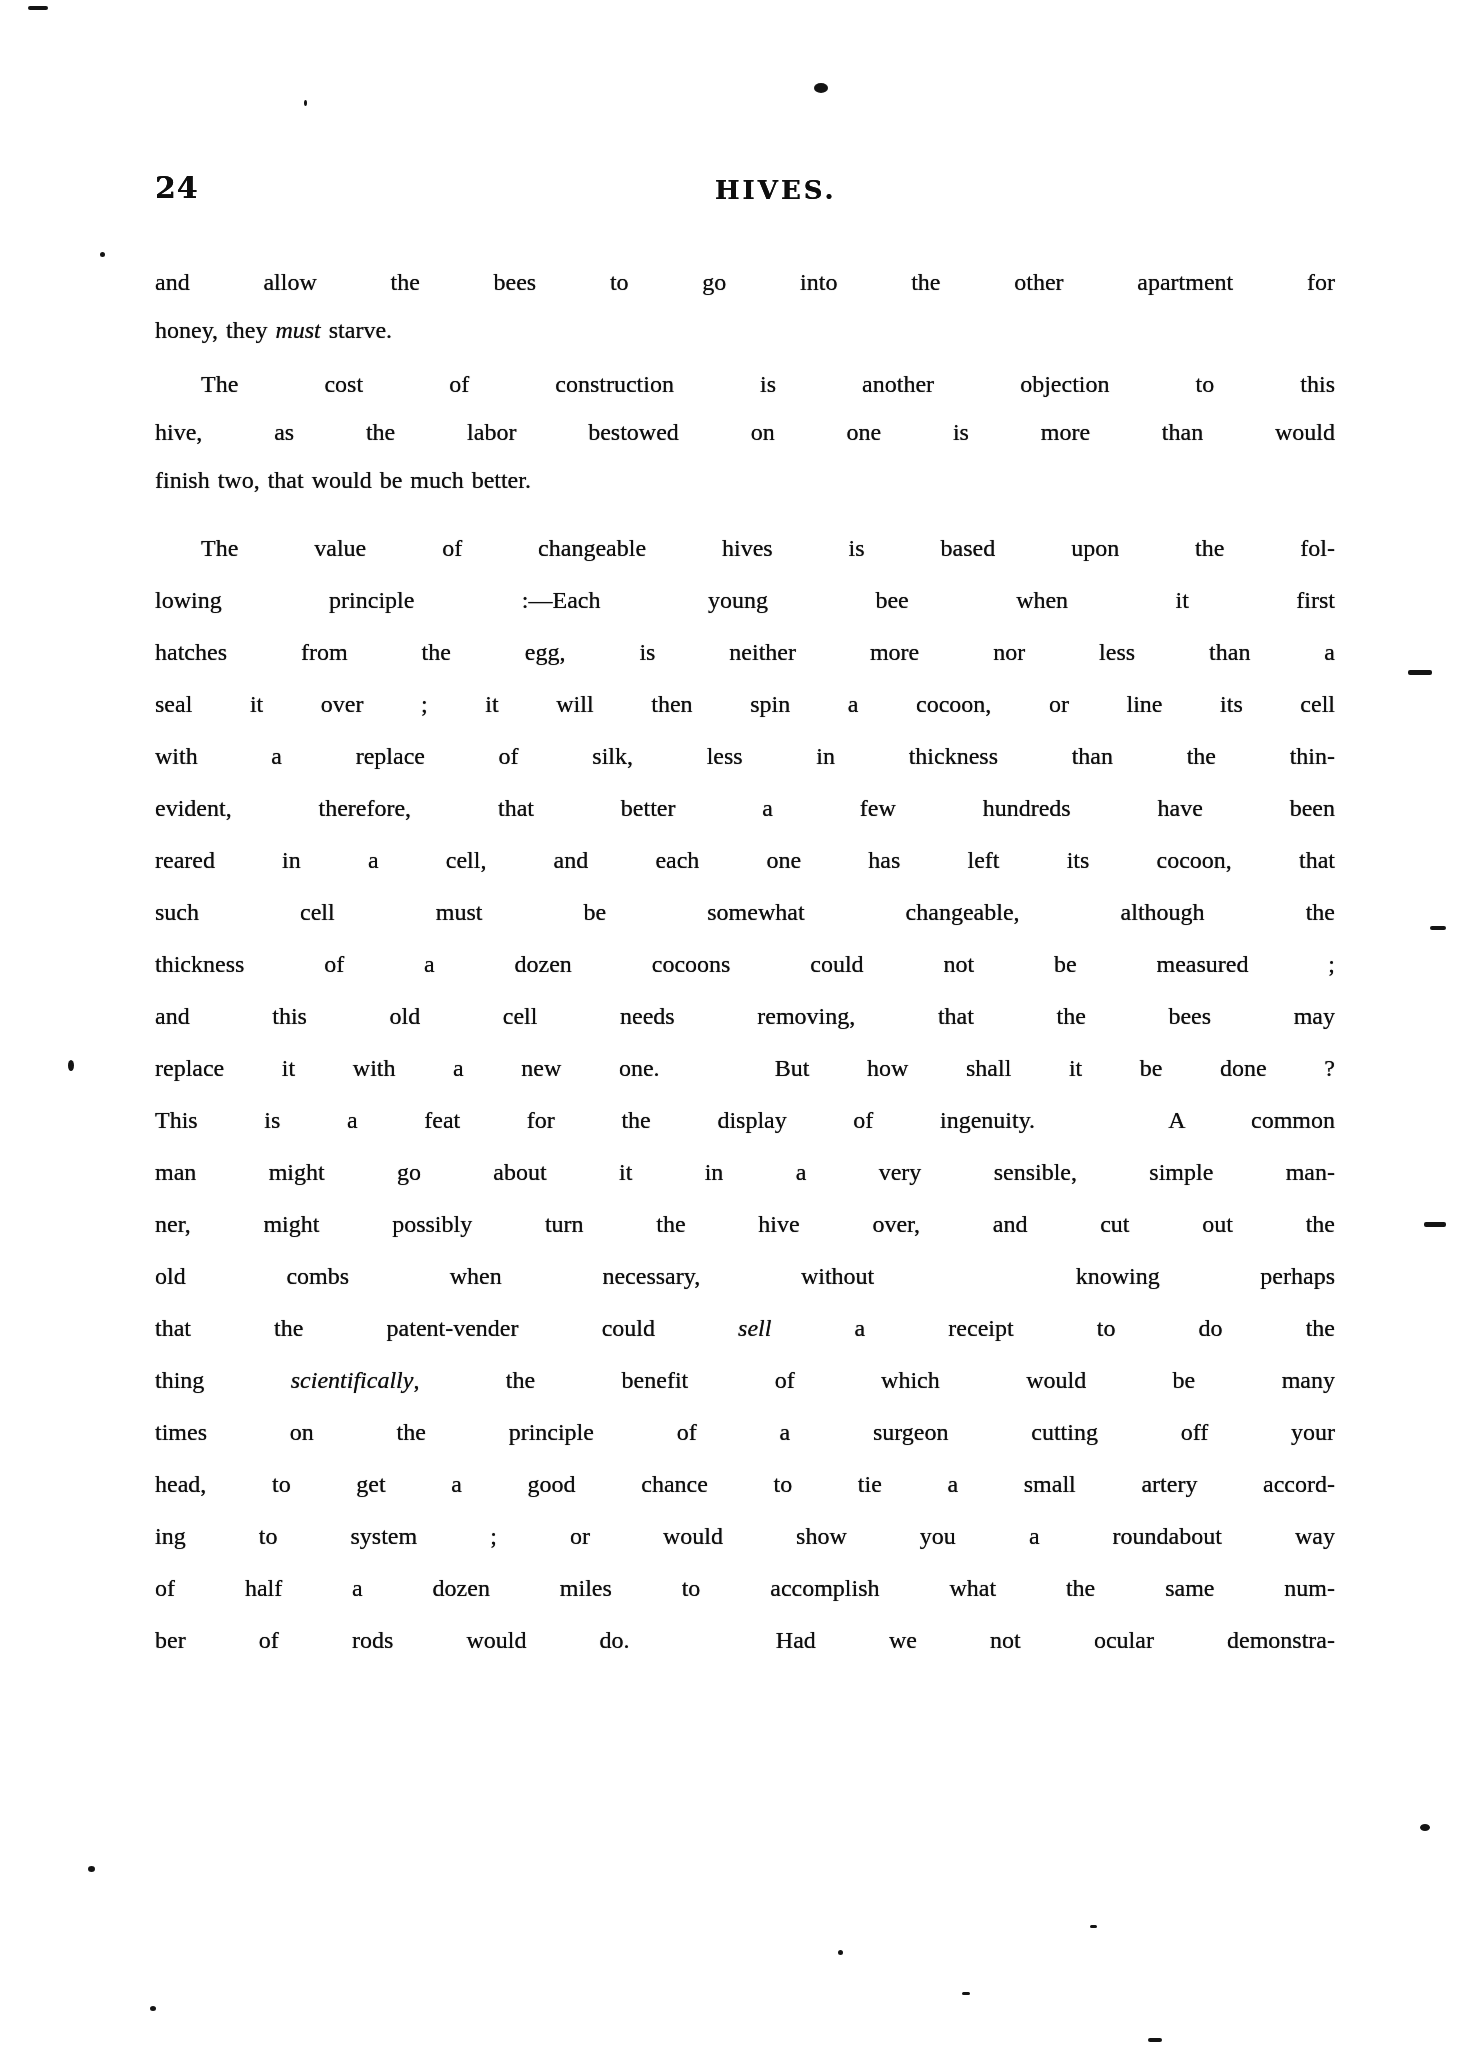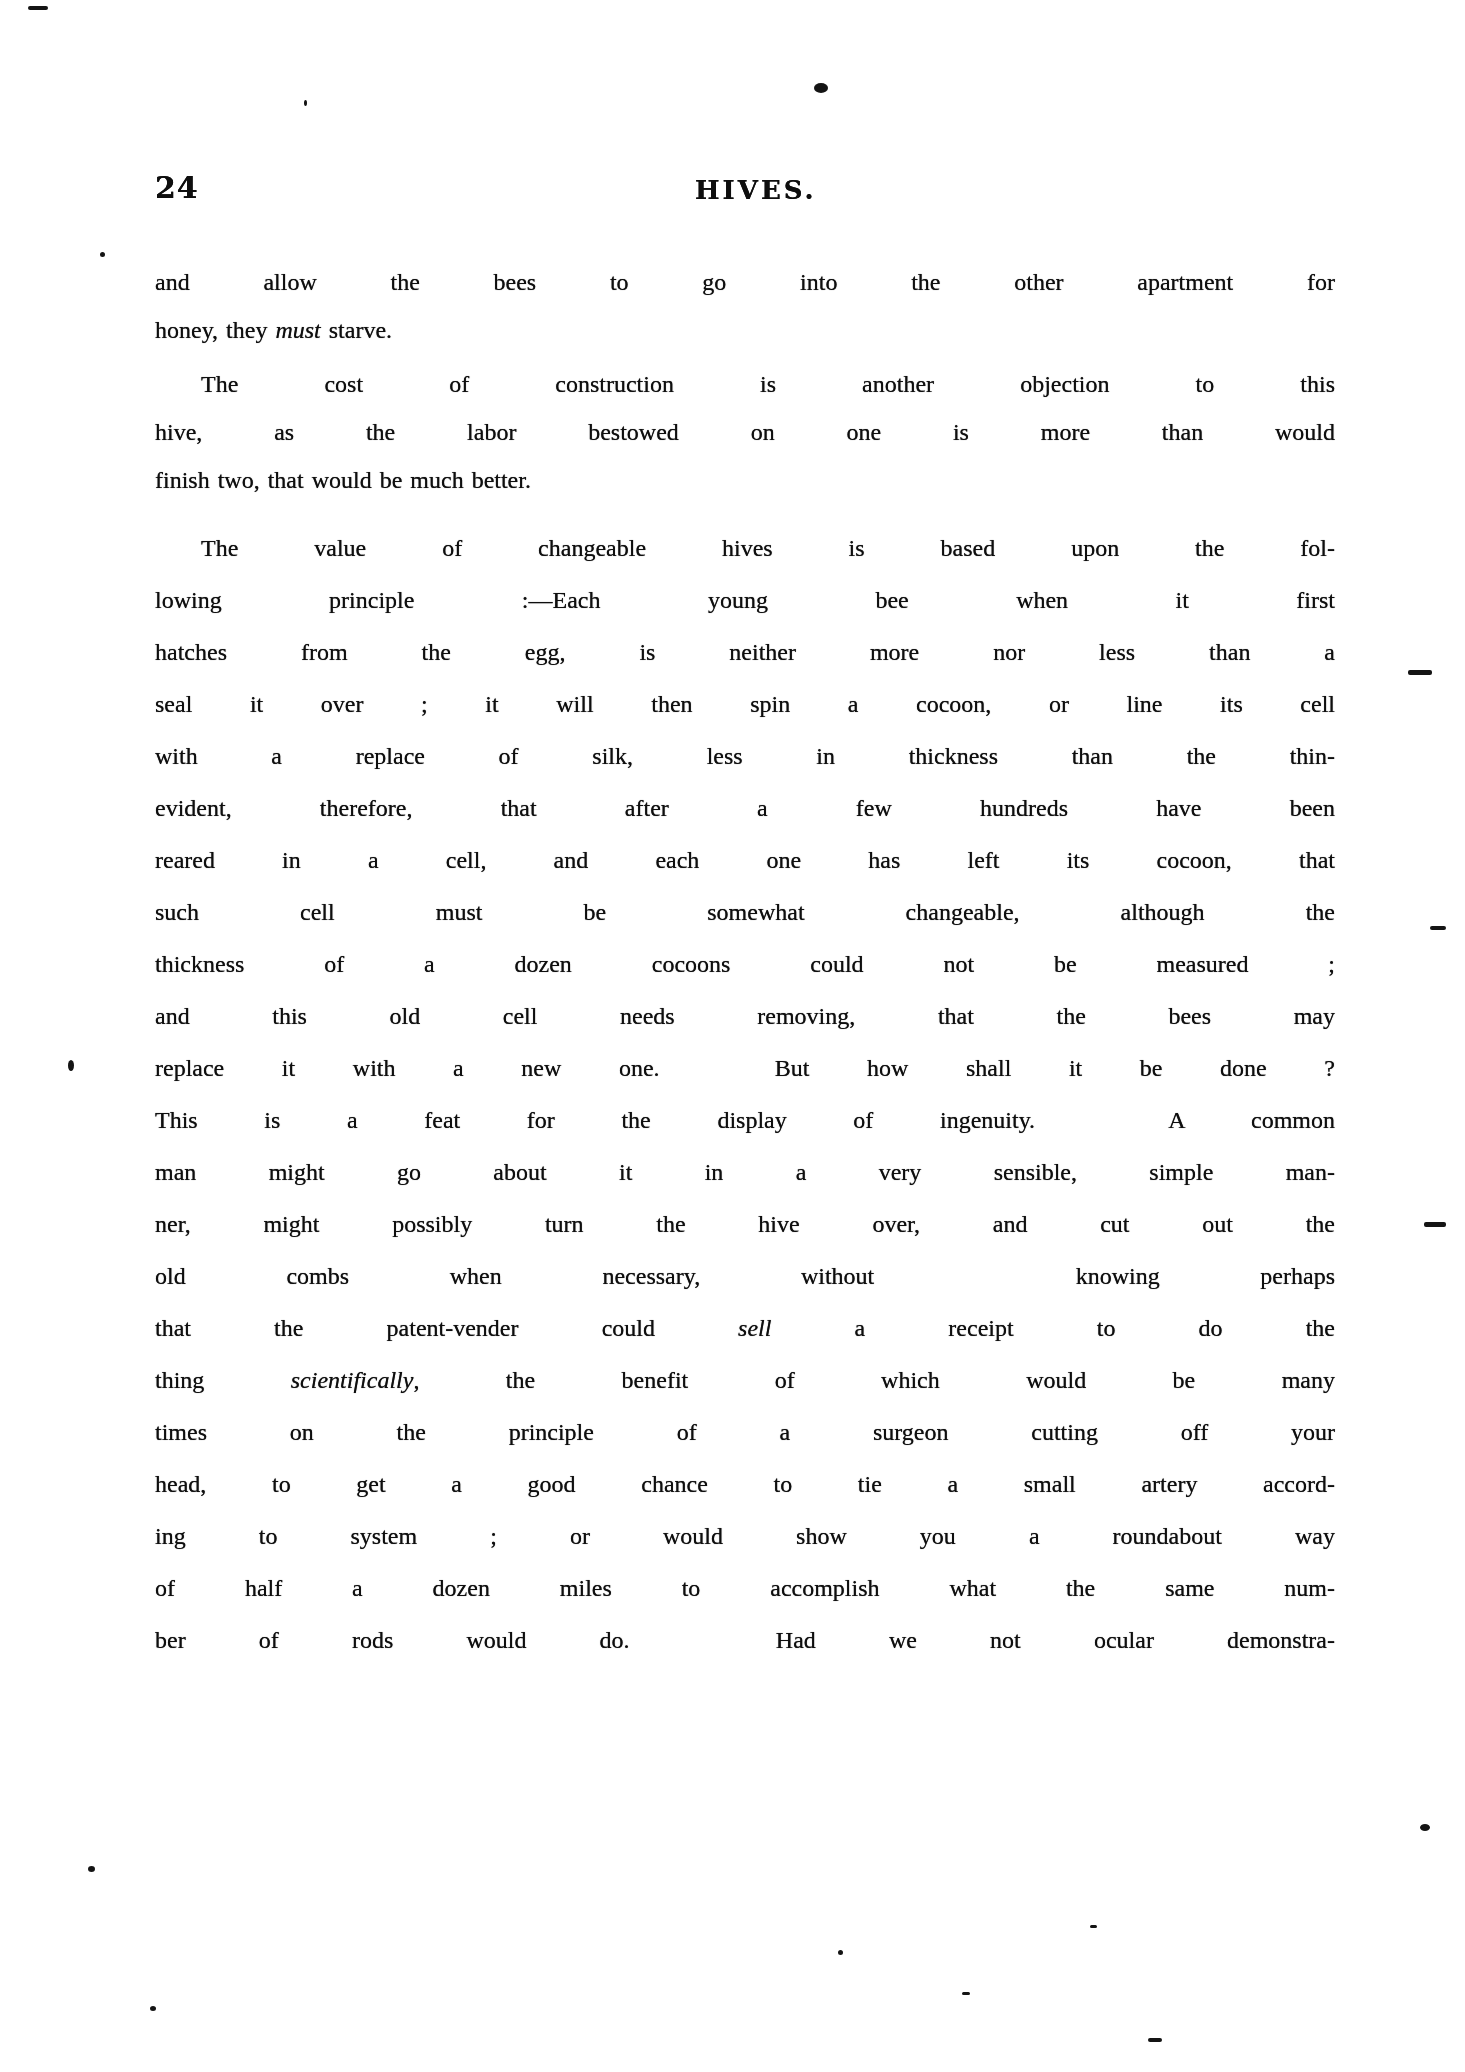--- a/index.html
+++ b/index.html
@@ -26,21 +26,21 @@
     height: 36px;
     line-height: 36px;
   }
   .page-number {
     position: absolute; left: 0; top: 0;
     font-size: 30px; font-weight: bold;
     letter-spacing: 1px;
     text-shadow: 0 0 0.6px #0e0e0e;
   }
   .running-title {
-    position: absolute; left: 540px; top: 2px;
+    position: absolute; left: 560px; top: 2px;
     font-size: 26px; font-weight: bold;
     letter-spacing: 3px;
     text-shadow: 0 0 0.6px #0e0e0e;
   }
   .paragraph { margin: 0; }
   .text-line {
     font-size: 24px;
     line-height: 48px;
     white-space: nowrap;
     word-spacing: 2px;
@@ -96,21 +96,21 @@
       </div>
 
 
     <div class="section-group section">
         <div class="paragraph paragraph-1">
           <div class="text-line justify indent"><span class="seg">The value of changeable hives is based upon the fol-</span></div>
           <div class="text-line justify"><span class="seg">lowing principle :—Each young bee when it first</span></div>
           <div class="text-line justify"><span class="seg">hatches from the egg, is neither more nor less than a</span></div>
           <div class="text-line justify"><span class="seg">seal it over ; it will then spin a cocoon, or line its cell</span></div>
           <div class="text-line justify"><span class="seg">with a replace of silk, less in thickness than the thin-</span></div>
-          <div class="text-line justify"><span class="seg">evident, therefore, that after a few hundreds have been</span></div>
+          <div class="text-line justify"><span class="seg">evident, therefore, that better a few hundreds have been</span></div>
           <div class="text-line justify"><span class="seg">reared in a cell, and each one has left its cocoon, that</span></div>
           <div class="text-line justify"><span class="seg">such cell must be somewhat changeable, although the</span></div>
           <div class="text-line justify"><span class="seg">thickness of a dozen cocoons could not be measured ;</span></div>
           <div class="text-line justify"><span class="seg">and this old cell needs removing, that the bees may</span></div>
           <div class="text-line justify"><span class="seg">replace it with a new one. &nbsp;But how shall it be done ?</span></div>
           <div class="text-line justify"><span class="seg">This is a feat for the display of ingenuity. &nbsp;A common</span></div>
           <div class="text-line justify"><span class="seg">man might go about it in a very sensible, simple man-</span></div>
           <div class="text-line justify"><span class="seg">ner, might possibly turn the hive over, and cut out the</span></div>
           <div class="text-line justify"><span class="seg">old combs when necessary, without &nbsp;knowing perhaps</span></div>
           <div class="text-line justify"><span class="seg">that the patent-vender could </span><span class="seg-italic">sell</span><span class="seg"> a receipt to do the</span></div>

